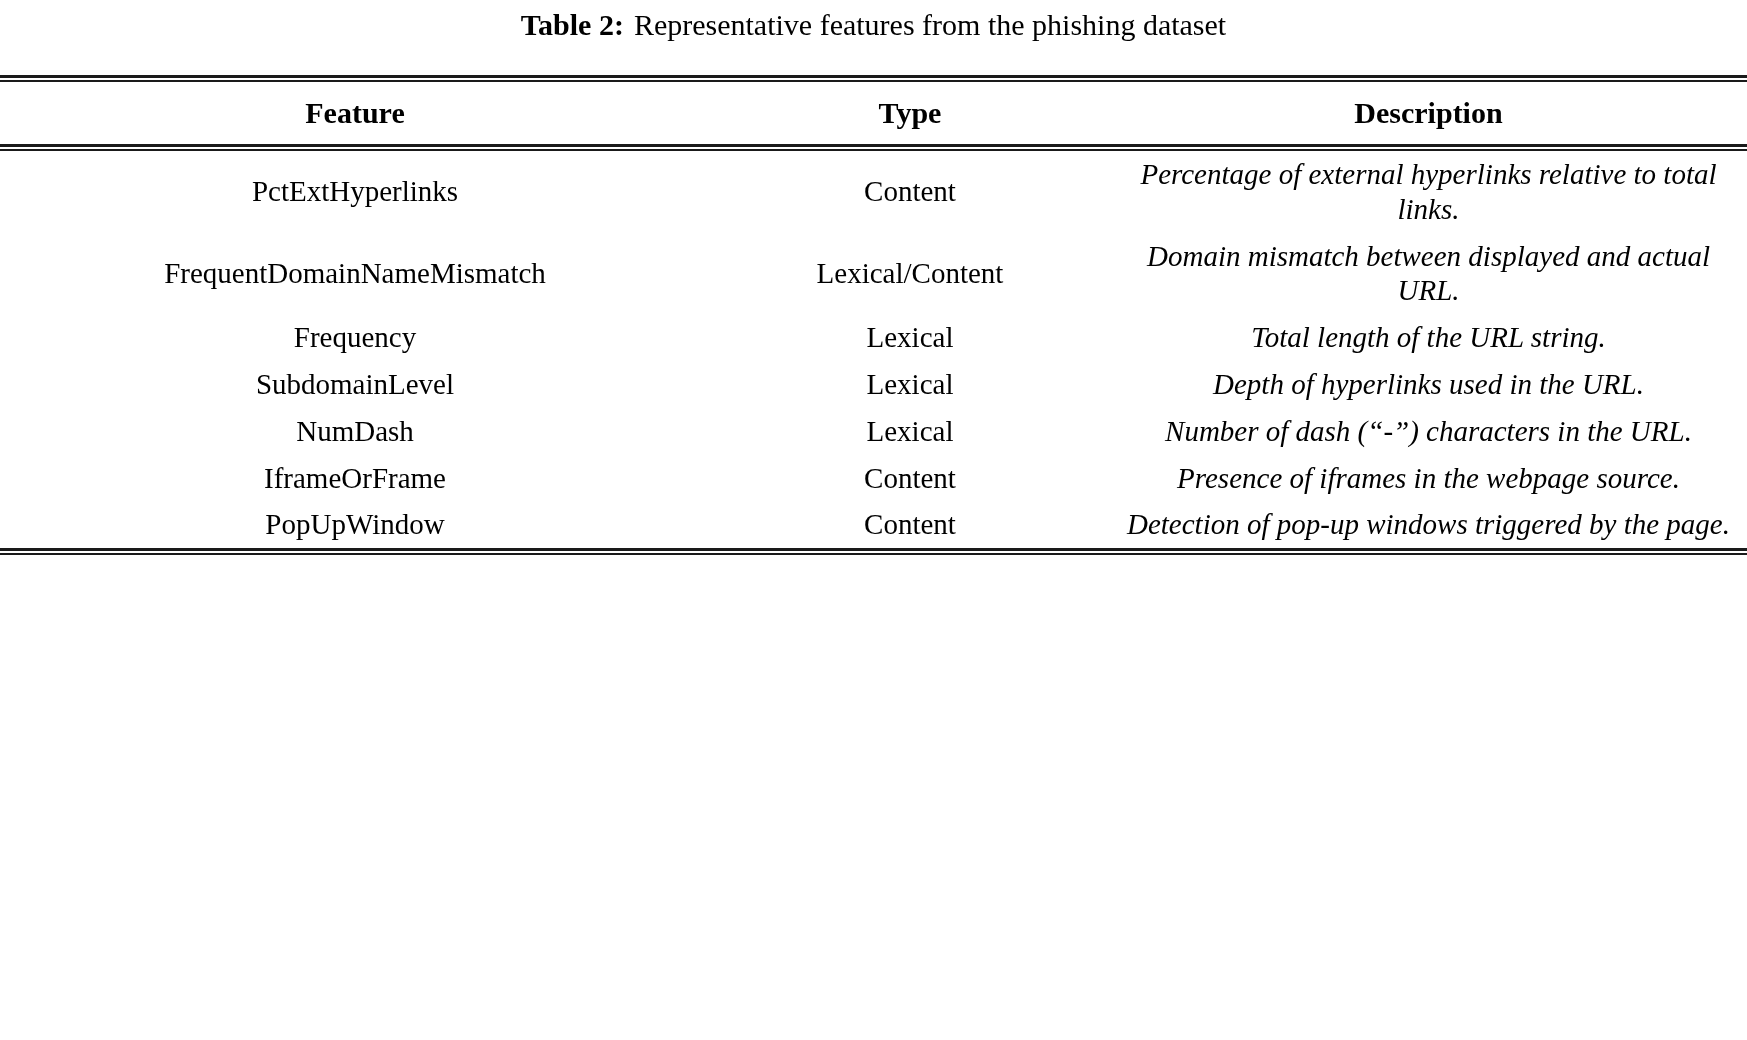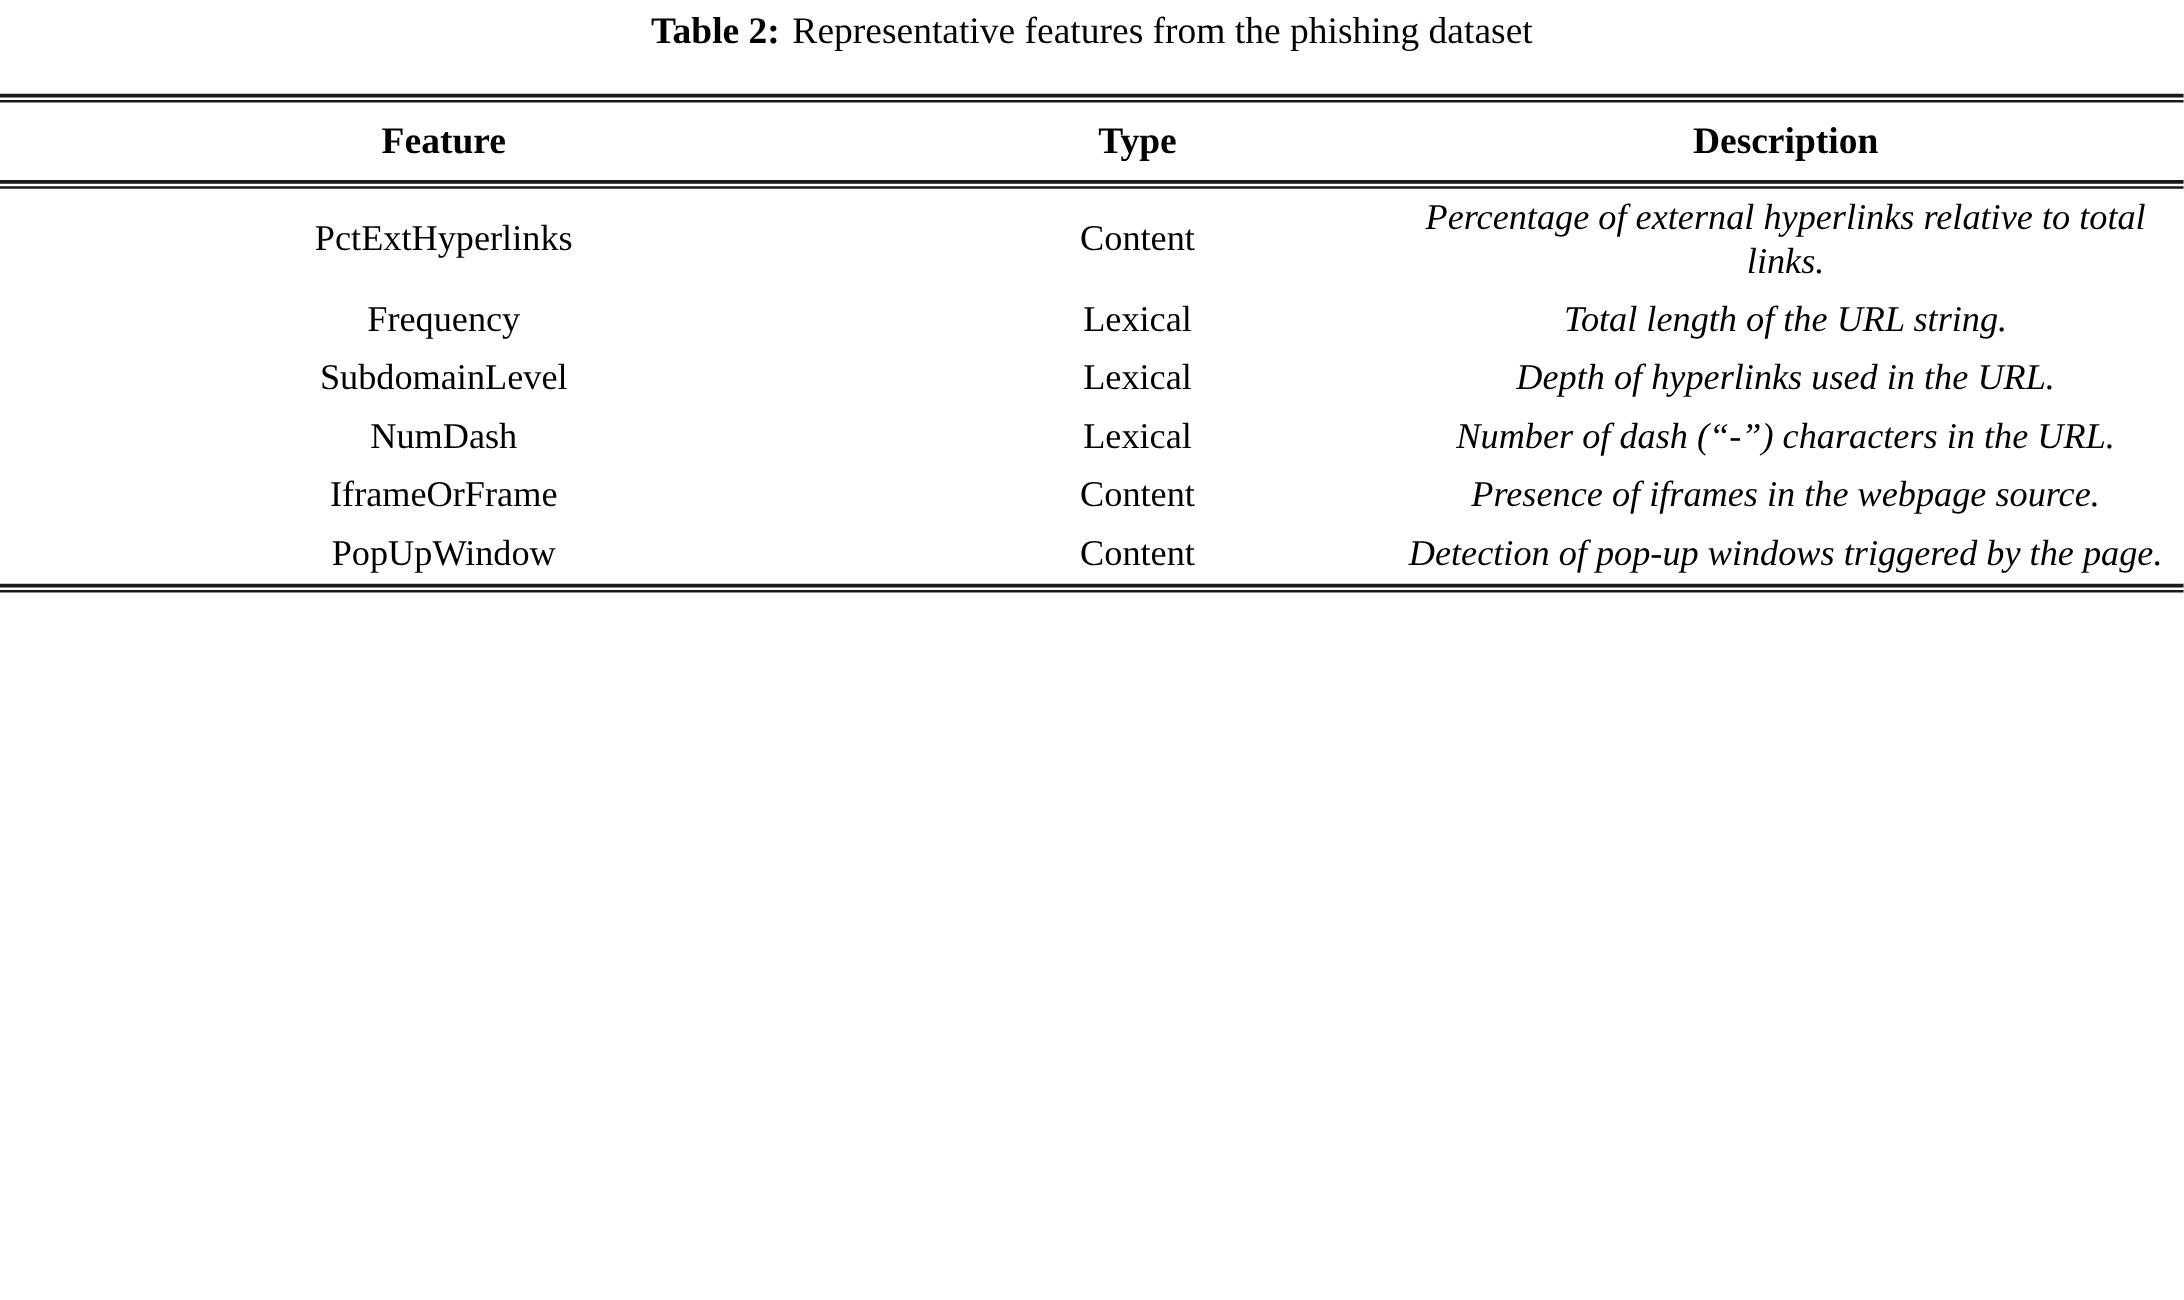--- a/index.html
+++ b/index.html
@@ -131,20 +131,25 @@
       <col class="c-type">
       <col class="c-desc">
     </colgroup>
     <tbody>
       <tr>
         <td class="feature">PctExtHyperlinks</td>
         <td class="type">Content</td>
         <td class="desc">Percentage of external hyperlinks relative to total links.</td>
       </tr>
       <tr>
+        <td class="feature">FrequentDomainNameMismatch</td>
+        <td class="type">Lexical/Content</td>
+        <td class="desc">Domain mismatch between displayed and actual URL.</td>
+      </tr>
+      <tr>
         <td class="feature">Frequency</td>
         <td class="type">Lexical</td>
         <td class="desc">Total length of the URL string.</td>
       </tr>
       <tr>
         <td class="feature">SubdomainLevel</td>
         <td class="type">Lexical</td>
         <td class="desc">Depth of hyperlinks used in the URL.</td>
       </tr>
       <tr>

